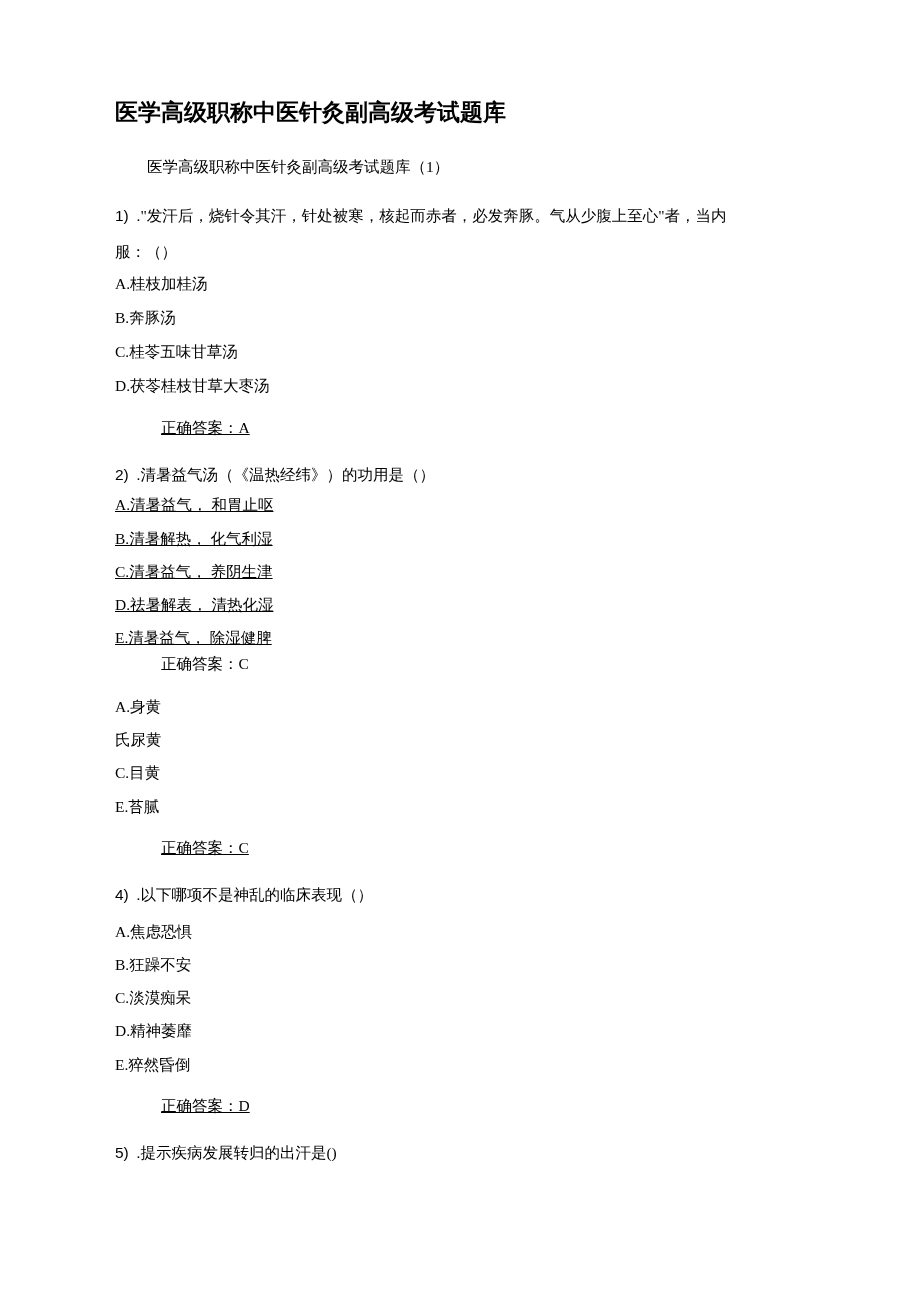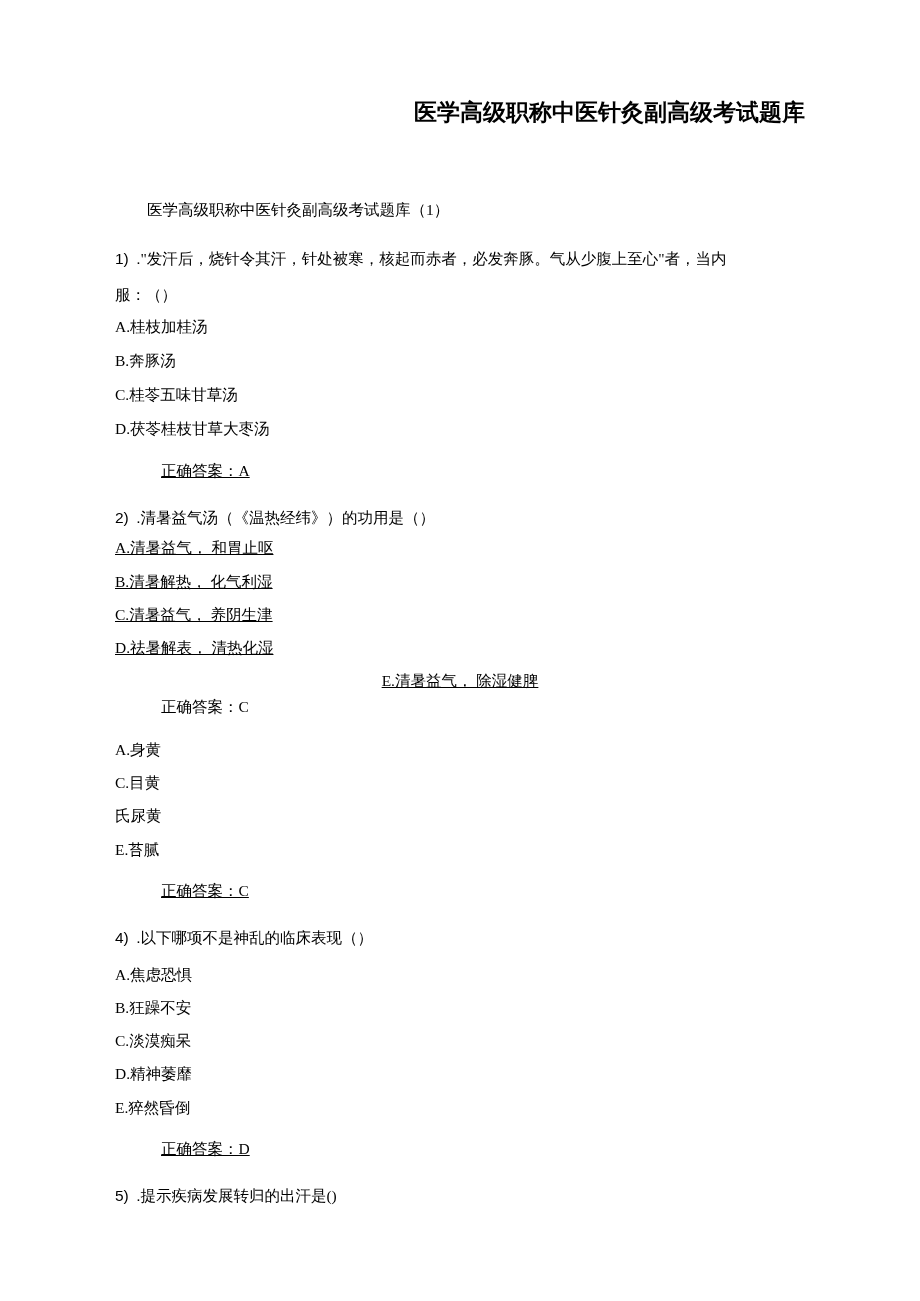--- a/index.html
+++ b/index.html
@@ -13,22 +13,22 @@
       color: #000000;
       width: 920px;
       padding: 95px 115px 60px 115px;
       font-size: 15.5px;
       line-height: 1.5;
     }
     .title {
       font-family: "SimHei", "黑体", sans-serif;
       font-size: 23px;
       font-weight: bold;
-      text-align: right;
-      margin-bottom: 68px;
+      text-align: left;
+      margin-bottom: 25px;
     }
     .intro {
       padding-left: 32px;
       margin-bottom: 22px;
     }
     .question-block {
       margin-bottom: 20px;
     }
     .question-text {
       margin-bottom: 8px;
@@ -82,28 +82,28 @@
 </div>
 
 <div class="question-block tight-block">
   <div class="question-text" style="margin-bottom:2px;">
     <span class="number">2)</span>&nbsp;&nbsp;<span>.清暑益气汤（《温热经纬》）的功用是（）</span>
   </div>
   <div class="option">A.清暑益气， 和胃止呕</div>
   <div class="option">B.清暑解热， 化气利湿</div>
   <div class="option">C.清暑益气， 养阴生津</div>
   <div class="option">D.祛暑解表， 清热化湿</div>
-  <div class="option" style="margin-bottom:2px;text-align:center;">E.清暑益气， 除湿健脾</div>
+  <div class="option" style="margin-bottom:2px;">E.清暑益气， 除湿健脾</div>
   <div class="tight-answer">正确答案：C</div>
 </div>
 
 <div class="question-block spaced-options">
   <div class="option">A.身黄</div>
+  <div class="option">氏尿黄</div>
   <div class="option">C.目黄</div>
-  <div class="option">氏尿黄</div>
   <div class="option">E.苔腻</div>
   <div class="answer">正确答案：C</div>
 </div>
 
 <div class="question-block spaced-options">
   <div class="question-text">
     <span class="number">4)</span>&nbsp;&nbsp;<span>.以下哪项不是神乱的临床表现（）</span>
   </div>
   <div class="option">A.焦虑恐惧</div>
   <div class="option">B.狂躁不安</div>

